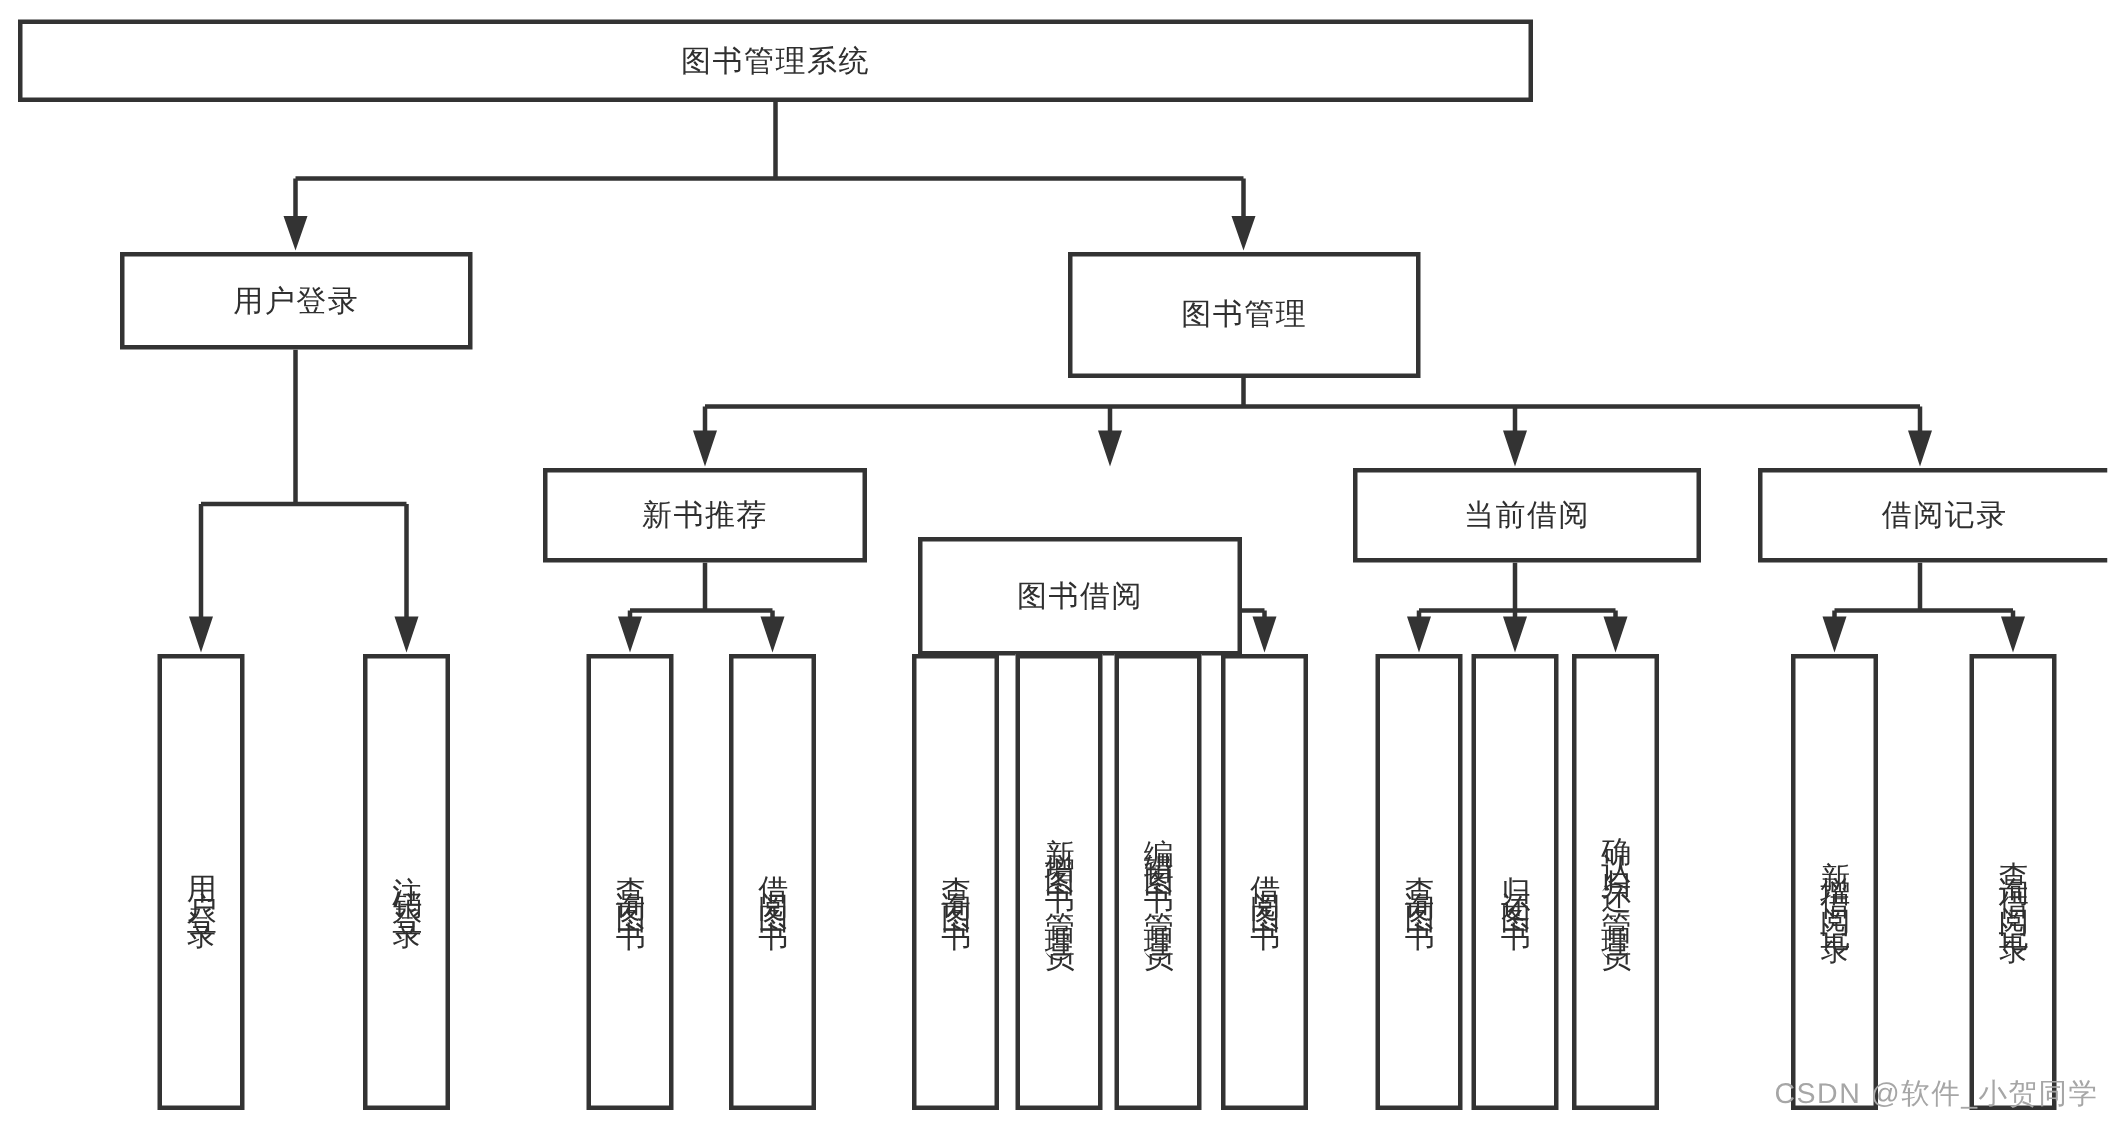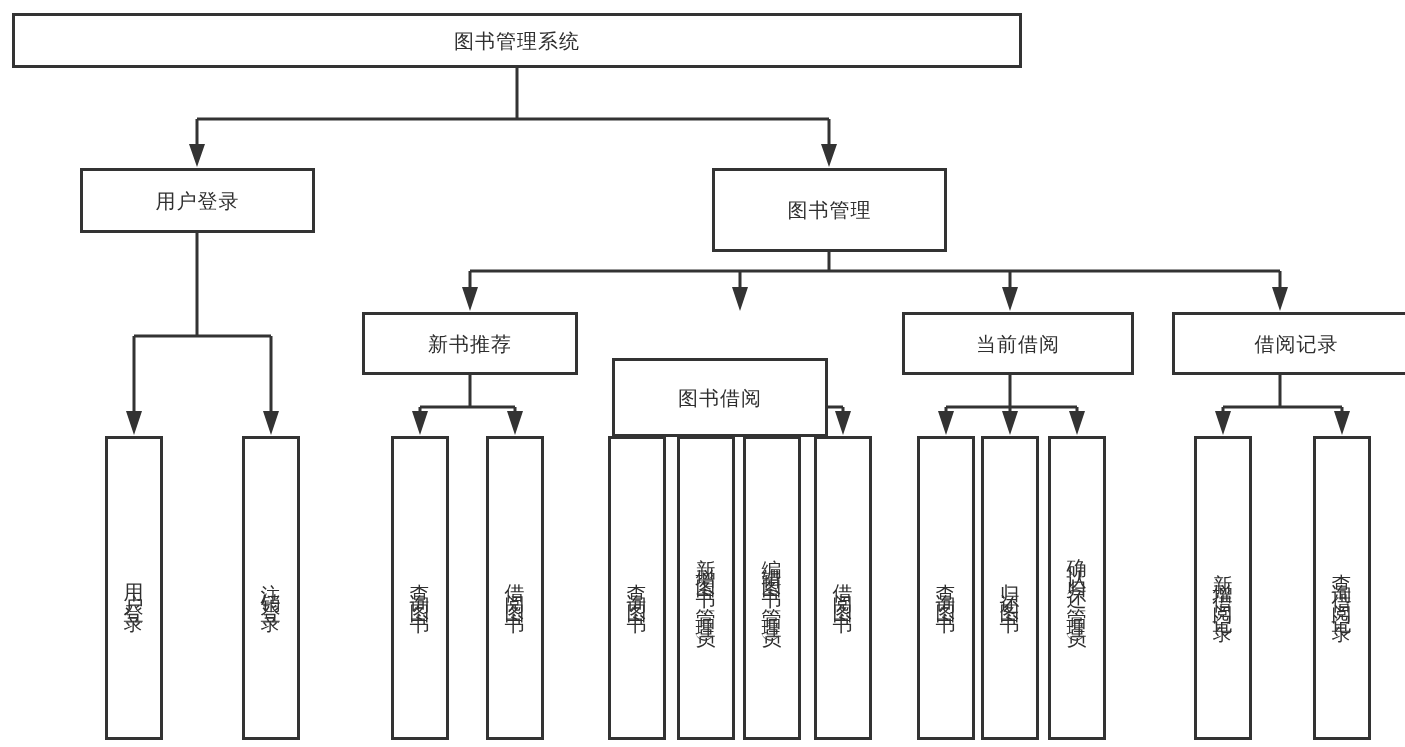--- a/index.html
+++ b/index.html
@@ -93,13 +93,14 @@
   <div class="node v" style="left:743px;top:436px;width:58px;height:304px;">编辑图书（管理员）</div>
   <div class="node v" style="left:814px;top:436px;width:58px;height:304px;">借阅图书</div>
 
   <div class="node v" style="left:917px;top:436px;width:58px;height:304px;">查询图书</div>
   <div class="node v" style="left:981px;top:436px;width:58px;height:304px;">归还图书</div>
   <div class="node v" style="left:1048px;top:436px;width:58px;height:304px;">确认归还（管理员）</div>
 
   <div class="node v" style="left:1194px;top:436px;width:58px;height:304px;">新增借阅记录</div>
   <div class="node v" style="left:1313px;top:436px;width:58px;height:304px;">查询借阅记录</div>
 
+  <div class="watermark">CSDN @软件_小贺同学</div>
 </div>
 
 </body></html>

